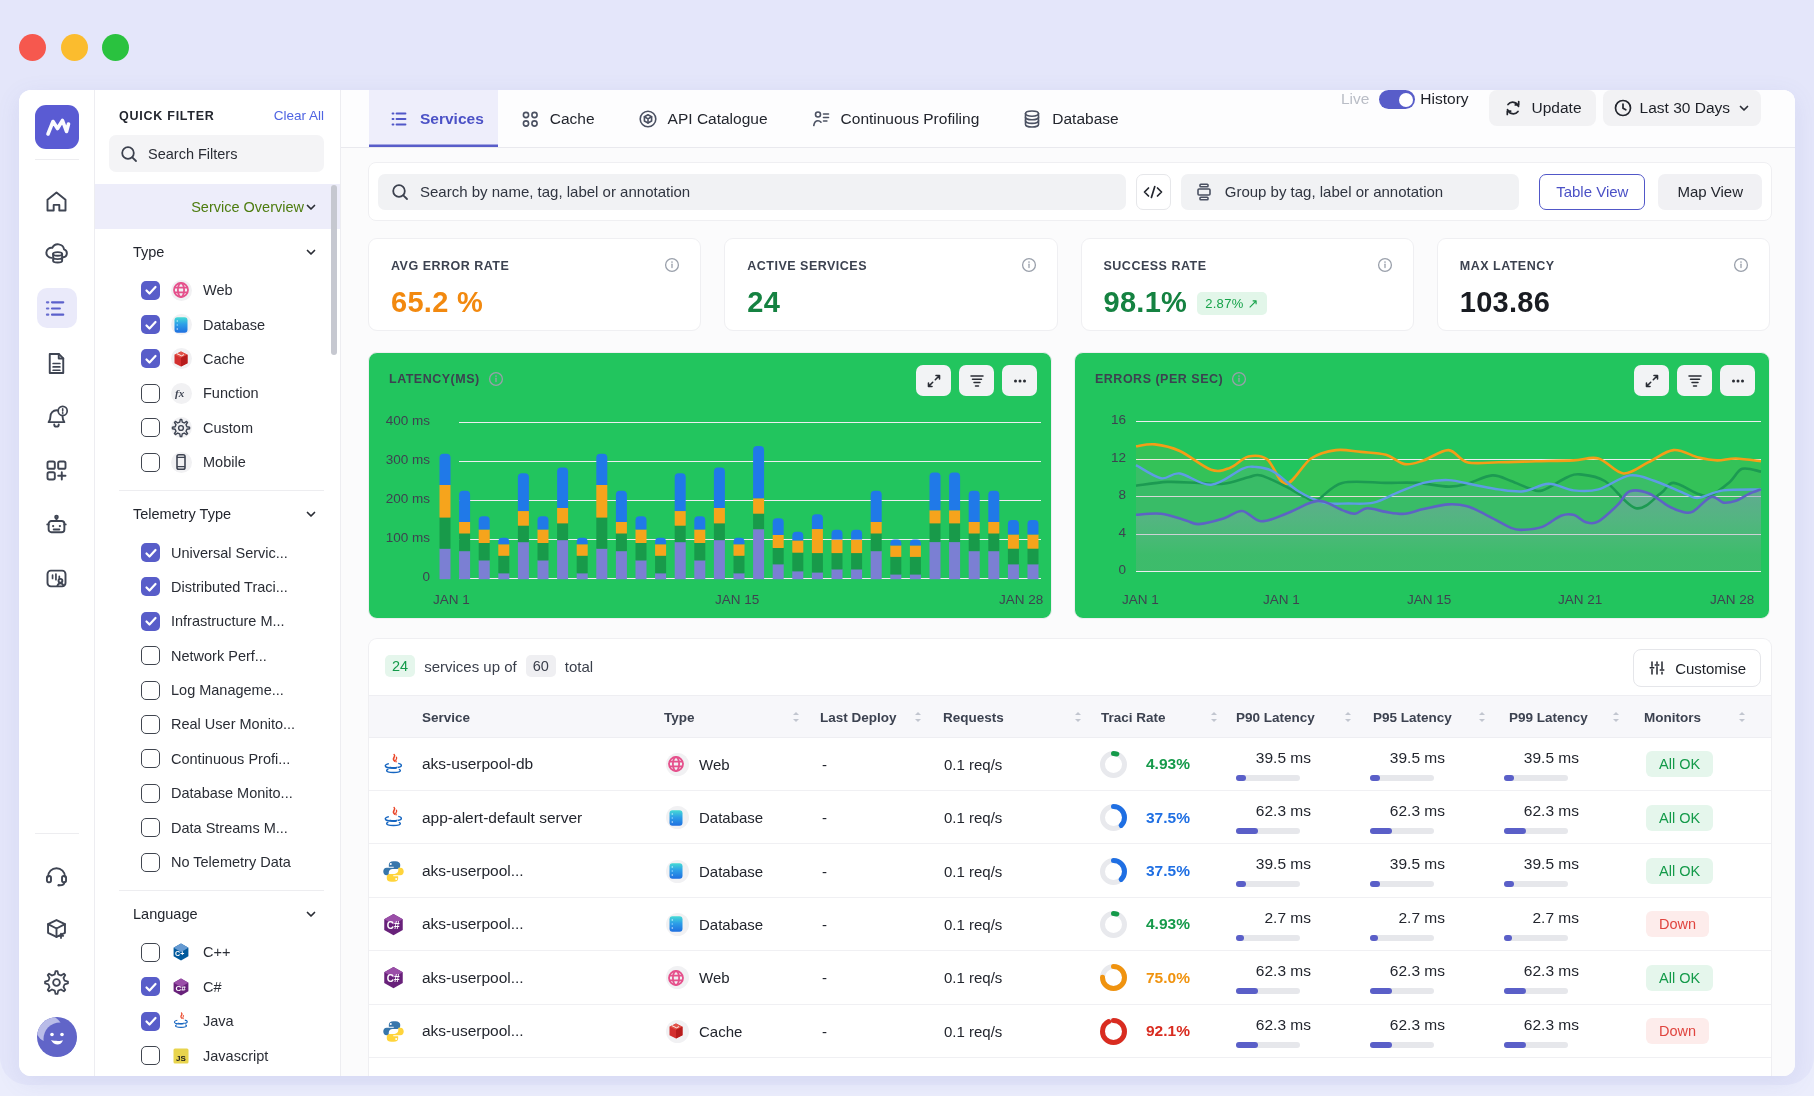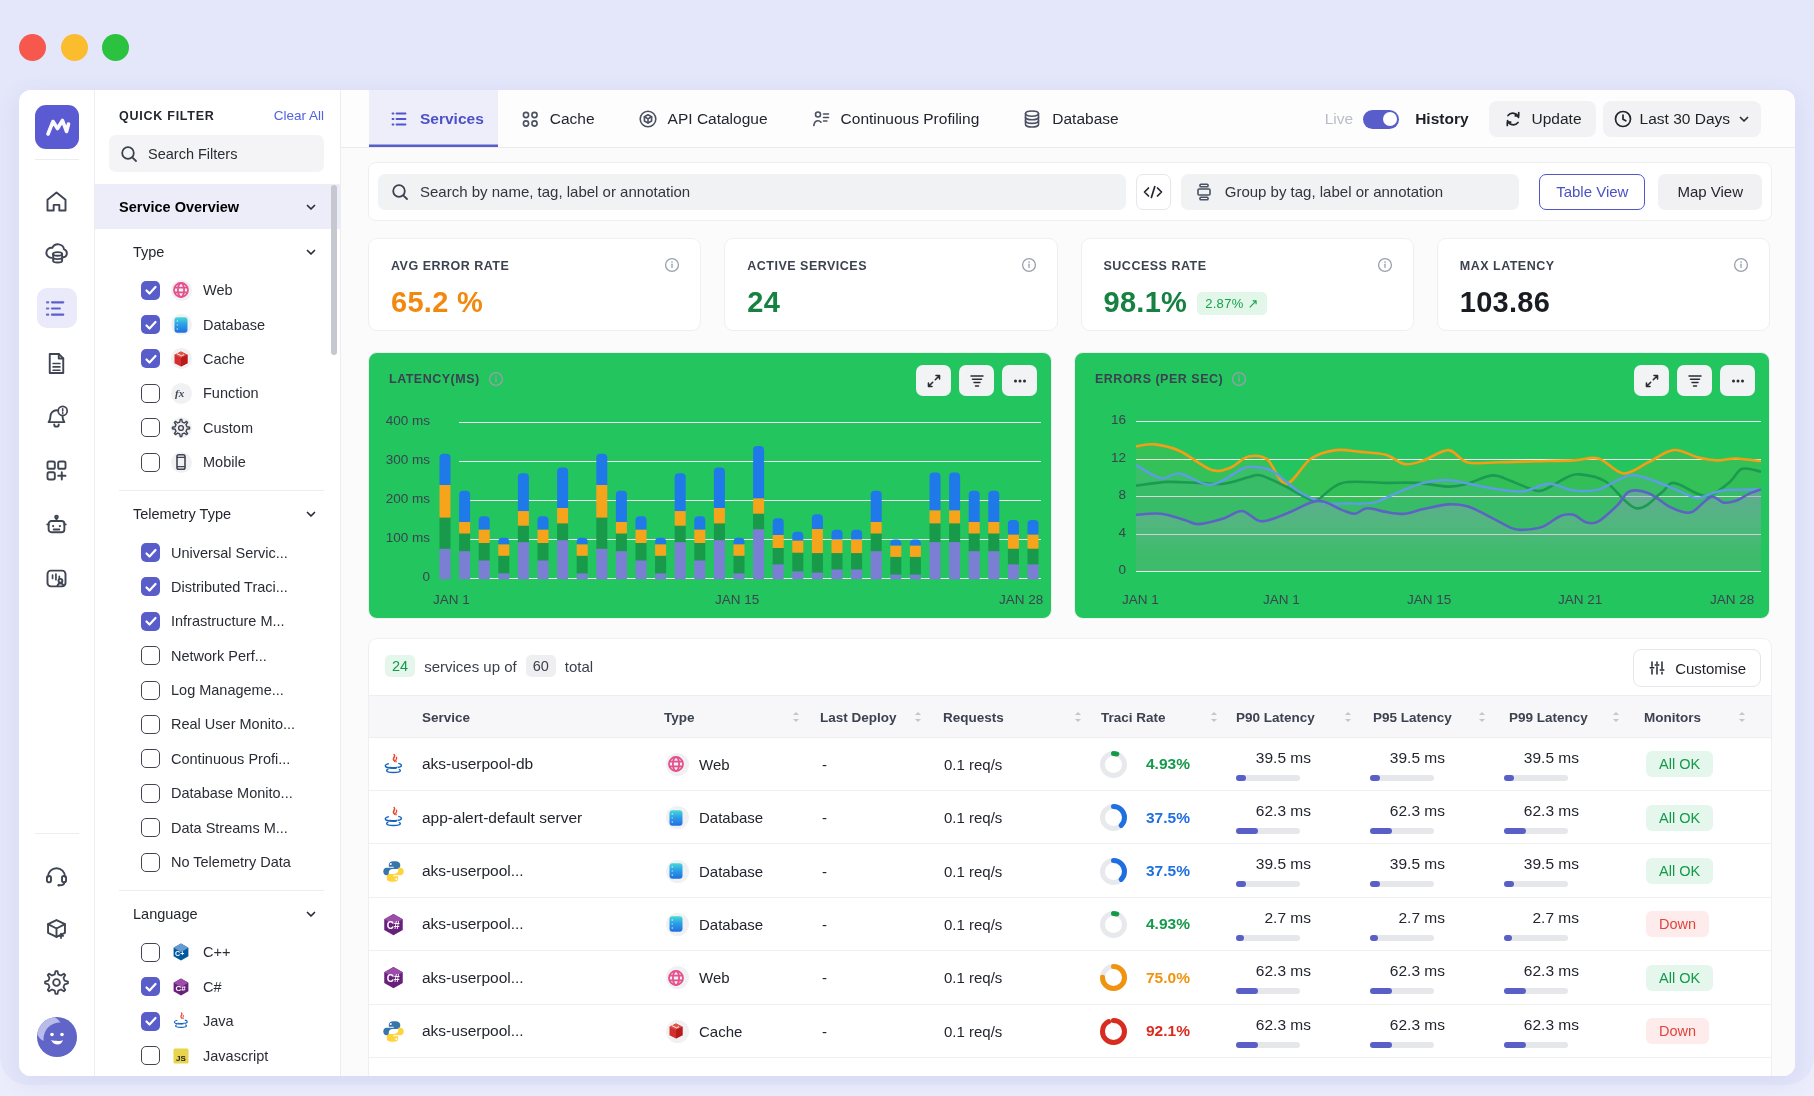--- a/index.html
+++ b/index.html
@@ -11,35 +11,35 @@
 .rail .logo{position:absolute;left:16px;top:15px;width:44px;height:44px;border-radius:11px;background:#5a5bd3;display:flex;align-items:center;justify-content:center}
 .rail hr{position:absolute;left:16px;width:44px;border:none;border-top:1px solid #ededf0}
 .ric{position:absolute;left:50%;transform:translateX(-50%);width:40px;height:40px;display:flex;align-items:center;justify-content:center;border-radius:10px}
 .ric.sel{background:#eaeafa}
 .avatar{position:absolute;left:18px;width:40px;height:40px;border-radius:50%;background:#6165c8;overflow:hidden}
 .panel{position:absolute;left:76px;top:0;width:246px;height:100%;background:#fff;border-right:1px solid #ededf1}
 .panel .hd{display:flex;justify-content:space-between;align-items:center;padding:18px 16px 10px 24px}
 .panel .hd b{font-size:12.5px;letter-spacing:.06em;color:#23262e}
 .panel .hd a{font-size:13.5px;color:#4f64e2;text-decoration:none}
 .sfilter{margin:2px 16px 12px 14px;height:37px;background:#f4f4f6;border-radius:7px;display:flex;align-items:center;gap:9px;padding:0 10px;font-size:14.5px;color:#2a2d35}
-.sect{background:#ededfa;display:flex;justify-content:space-between;align-items:center;padding:14.5px 22px 14.5px 24px;font-size:14.5px;font-weight:bold;color:#000000}
+.sect{background:#ededfa;display:flex;justify-content:flex-end;align-items:center;padding:14.5px 22px 14.5px 24px;font-size:14.5px;font-weight:normal;color:#4d7c0f}
 .grp{display:flex;justify-content:space-between;align-items:center;padding:15px 22px 13px 38px;font-size:14.5px;color:#23262e}
 .cbrow{display:flex;align-items:center;gap:11px;padding:7.5px 0 7.5px 46px;font-size:14.5px;color:#2a2d35;height:34.4px}
 .cb{width:19px;height:19px;border-radius:5px;flex:0 0 auto;display:flex;align-items:center;justify-content:center}
 .cb.on{background:#585dc9}
 .cb.off{background:#fff;border:1.8px solid #40454f}
 .tico{width:21px;height:21px;border-radius:50%;background:#f1f1f3;display:flex;align-items:center;flex:0 0 auto}
 .tico.sq{border-radius:4px;background:transparent}
 .divl{border:none;border-top:1px solid #ededf0;margin:11px 16px 0 24px}
 .sbar{position:absolute;right:3px;top:95px;width:6px;height:170px;border-radius:3px;background:#c6c8d0}
 .main{position:absolute;left:322px;top:0;right:0;height:100%;background:#fbfbfc}
 .tabs{position:absolute;left:0;top:0;right:0;height:58px;background:#fdfdfe;border-bottom:1px solid #e9e9ee;display:flex;align-items:stretch;padding-left:28px}
 .tab{display:flex;align-items:center;gap:9px;padding:0 21px;font-size:15.5px;color:#23262e}
 .tab.sel{background:#eeeefb;color:#4b51c6;font-weight:bold;box-shadow:inset 0 -2.5px 0 #585dc9;padding:0 14px 0 20px}
-.topctl{position:absolute;top:0;height:58px;right:34px;display:flex;align-items:center}
+.topctl{position:absolute;top:0;height:58px;right:34px;display:flex;align-items:flex-start}
 .toggle{width:36px;height:19px;border-radius:10px;background:#585dc9;position:relative}
 .toggle i{position:absolute;right:2.5px;top:2.5px;width:14px;height:14px;border-radius:50%;background:#fff}
 .btn{height:36px;border-radius:8px;background:#f2f2f4;display:flex;align-items:center;gap:9px;padding:0 14px;font-size:15.5px;color:#1d2027}
 .toolcard{position:absolute;left:27px;top:72px;width:1404px;height:59px;background:#fff;border:1px solid #efeff2;border-radius:8px;display:flex;align-items:center;padding:0 9px;gap:10px}
 .tinput{height:36px;background:#f1f2f4;border-radius:7px;display:flex;align-items:center;gap:10px;padding:0 12px;font-size:15px;color:#303540}
 .viewbtn{height:36px;border-radius:7px;display:flex;align-items:center;padding:0 16px;font-size:15px;white-space:nowrap}
 .cards{position:absolute;left:27px;top:148px;right:25px;display:flex;gap:23px}
 .mcard{flex:1;height:93px;background:#fff;border:1px solid #efeff2;border-radius:9px;position:relative;padding:20px 22px}
 .mcard .t{font-size:12.5px;font-weight:bold;letter-spacing:.04em;color:#3c4250}
 .mcard .i{position:absolute;right:20px;top:18px}
@@ -446,21 +446,21 @@
             <path d="M4.5 9.2c0 1.4 2.9 2.6 6.5 2.6s6.5-1.2 6.5-2.6M4.5 12.8c0 1.4 2.9 2.6 6.5 2.6s6.5-1.2 6.5-2.6" stroke="#4b5162" stroke-width="1.6" stroke-linecap="round" stroke-linejoin="round" fill="none"></path>
           </svg>
           <span>Database</span>
         </div>
       </div>
       <div class="topctl">
         <span style="font-size:15.5px;color:#b9bdc6">Live</span>
         <div class="toggle" style="margin-left:10px">
           <i></i>
         </div>
-        <span style="font-size:15.5px;color:#1d2027;font-weight:bold;margin-left:16px">History</span>
+        <span style="font-size:15.5px;color:#1d2027;font-weight:normal;margin-left:5px">History</span>
         <div class="btn" style="margin-left:20px">
           <svg width="20" height="20" viewBox="0 0 20 20" fill="none">
             <path d="M15.5 8.5A6 6 0 0 0 5 6.6M4.5 11.5a6 6 0 0 0 10.5 1.9" stroke="#23262e" stroke-width="1.7" stroke-linecap="round" fill="none"></path>
             <path d="M15.7 3.5v3.4h-3.4" stroke="#23262e" stroke-width="1.7" stroke-linecap="round" stroke-linejoin="round" fill="none"></path>
             <path d="M4.3 16.5v-3.4h3.4" stroke="#23262e" stroke-width="1.7" stroke-linecap="round" stroke-linejoin="round" fill="none"></path>
           </svg>
           <span>Update</span>
         </div>
         <div class="btn" style="margin-left:7px;padding:0 10px;gap:7px">
           <svg width="20" height="20" viewBox="0 0 20 20" fill="none">

